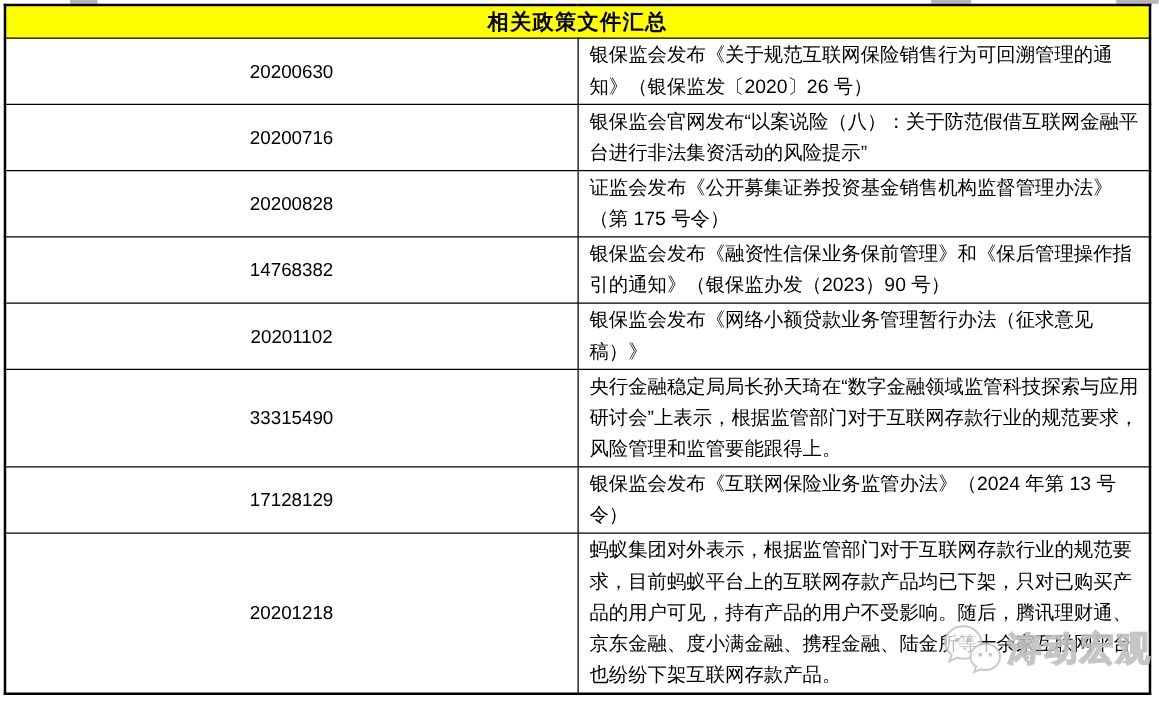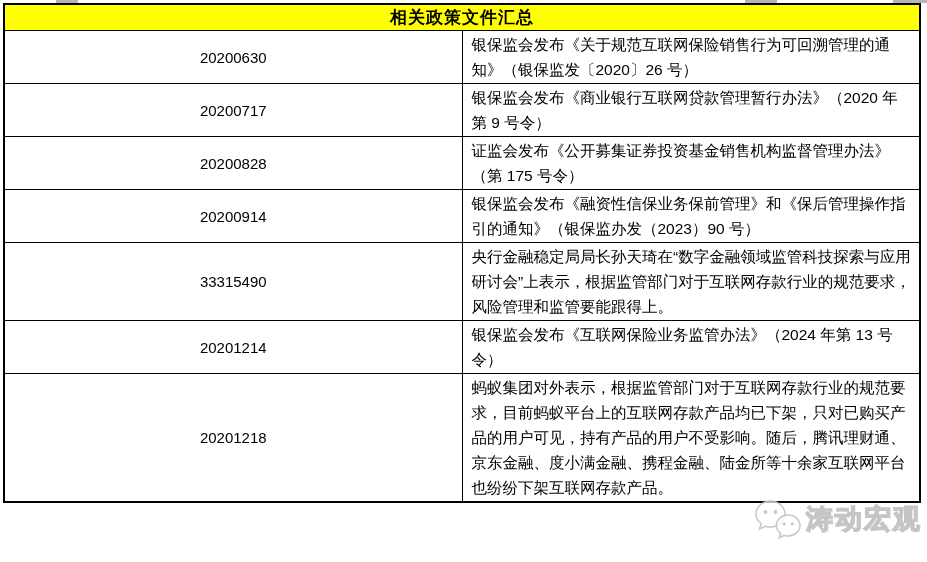--- a/index.html
+++ b/index.html
@@ -105,37 +105,41 @@
   <table class="policy">
     <tbody>
       <tr>
         <td class="header-cell" colspan="2">相关政策文件汇总</td>
       </tr>
       <tr class="h1">
         <td class="date-cell">20200630</td>
         <td class="content-cell">银保监会发布《关于规范互联网保险销售行为可回溯管理的通知》（银保监发〔2020〕26 号）</td>
       </tr>
       <tr class="h1">
-        <td class="date-cell">20200717</td>
-        <td class="content-cell">银保监会发布《商业银行互联网贷款管理暂行办法》（2020 年第 9 号令）</td>
+        <td class="date-cell">20200716</td>
+        <td class="content-cell">银保监会官网发布“以案说险（八）：关于防范假借互联网金融平台进行非法集资活动的风险提示”</td>
       </tr>
       <tr class="h1">
         <td class="date-cell">20200828</td>
         <td class="content-cell">证监会发布《公开募集证券投资基金销售机构监督管理办法》（第 175 号令）</td>
       </tr>
       <tr class="h1">
-        <td class="date-cell">20200914</td>
+        <td class="date-cell">14768382</td>
         <td class="content-cell">银保监会发布《融资性信保业务保前管理》和《保后管理操作指引的通知》（银保监办发（2023）90 号）</td>
+      </tr>
+      <tr class="h1">
+        <td class="date-cell">20201102</td>
+        <td class="content-cell">银保监会发布《网络小额贷款业务管理暂行办法（征求意见稿）》</td>
       </tr>
       <tr class="h2">
         <td class="date-cell">33315490</td>
         <td class="content-cell">央行金融稳定局局长孙天琦在“数字金融领域监管科技探索与应用研讨会”上表示，根据监管部门对于互联网存款行业的规范要求，风险管理和监管要能跟得上。</td>
       </tr>
       <tr class="h1">
-        <td class="date-cell">20201214</td>
+        <td class="date-cell">17128129</td>
         <td class="content-cell">银保监会发布《互联网保险业务监管办法》（2024 年第 13 号令）</td>
       </tr>
       <tr class="h3">
         <td class="date-cell">20201218</td>
         <td class="content-cell">蚂蚁集团对外表示，根据监管部门对于互联网存款行业的规范要求，目前蚂蚁平台上的互联网存款产品均已下架，只对已购买产品的用户可见，持有产品的用户不受影响。随后，腾讯理财通、京东金融、度小满金融、携程金融、陆金所等十余家互联网平台也纷纷下架互联网存款产品。</td>
       </tr>
 
     </tbody>
   </table>
 

